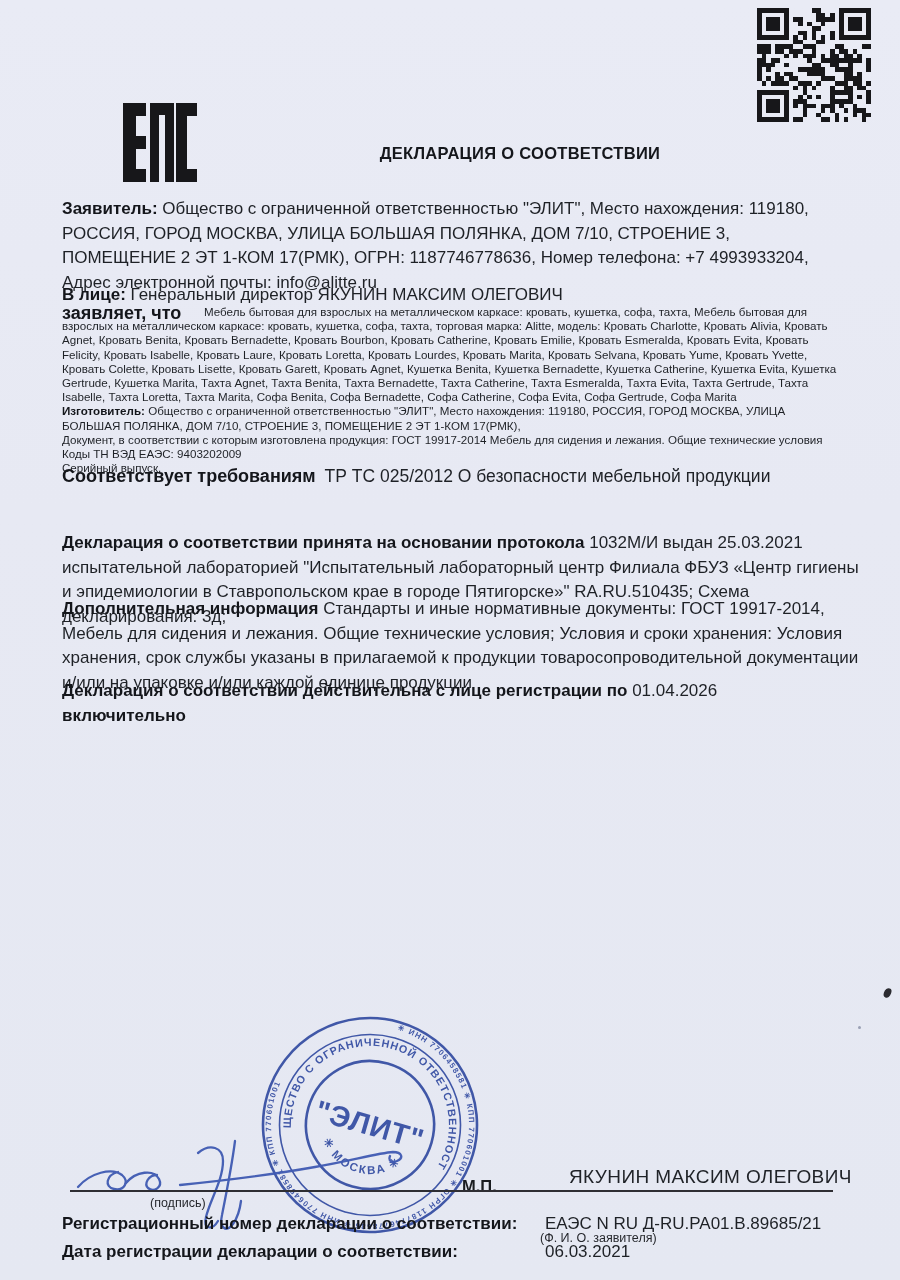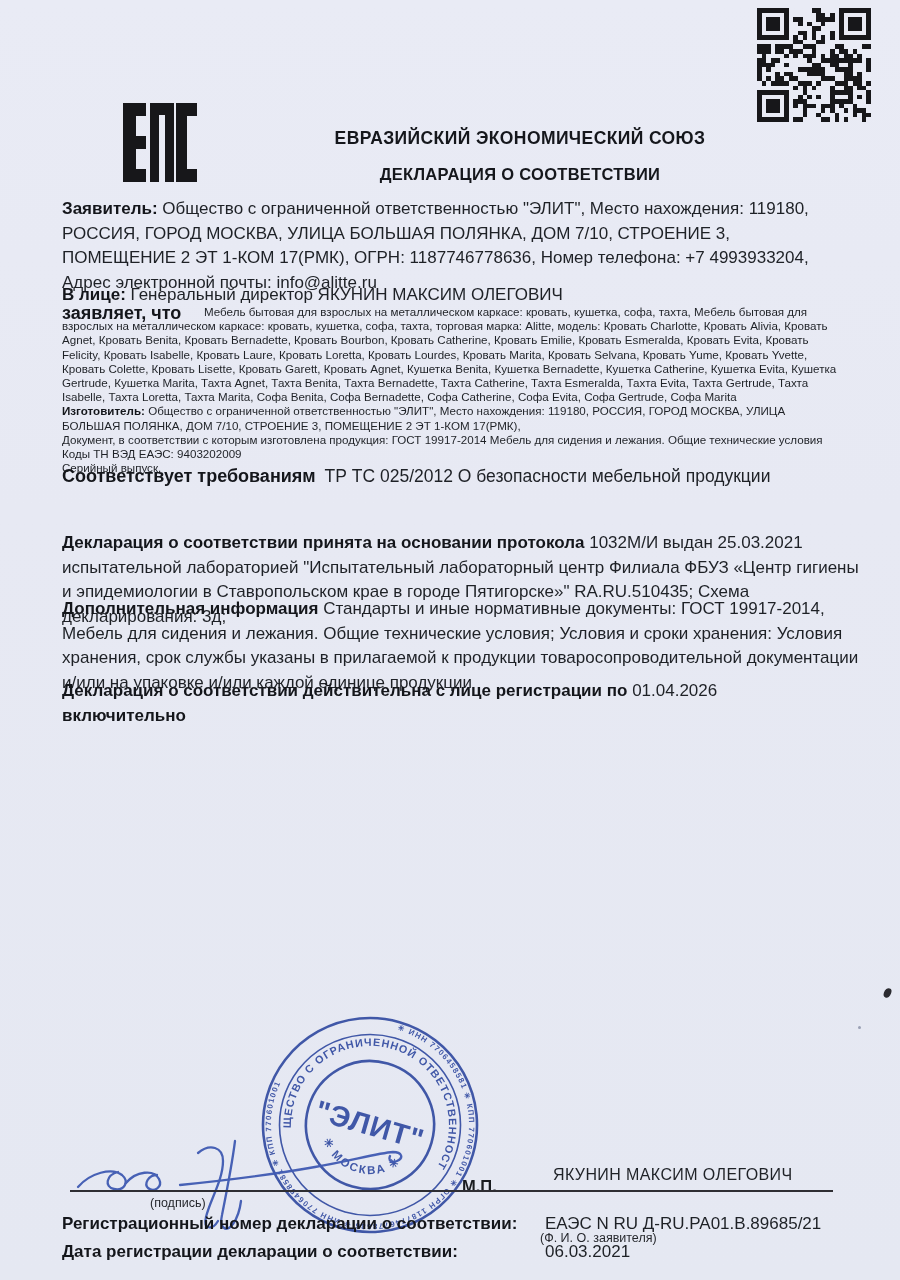--- a/index.html
+++ b/index.html
@@ -21,21 +21,21 @@
   .smallwrap p{margin:0;}
   .indent1{text-indent:142px;}
   .lbl-big{font-weight:bold;font-size:18px;color:#14161b;}
   .inline-val{font-size:17.5px;}
   
   .rule{height:2px;background:#2e2e33;}
   .cap{font-size:12.5px;color:#26282d;}
   .regrow-label{font-size:17px;font-weight:bold;color:#14161b;}
   .regrow-value{font-size:17px;}
   .mp{font-size:16.5px;font-weight:bold;color:#1a1c20;}
-  .name{font-size:16px;color:#1f2227;}
+  .name{font-size:19px;color:#1f2227;margin-left:16px;}
   .stamp{mix-blend-mode:multiply;opacity:.95;}
   .speck1{left:884px;top:988px;width:7px;height:10px;border-radius:60% 40% 55% 45%;
           background:#2b2b30;transform:rotate(18deg);}
   .speck2{left:858px;top:1026px;width:3px;height:3px;border-radius:50%;background:#9aa0b4;}
 </style>
 </head>
 <body>
 
 <div class="scan">
 
@@ -351,21 +351,20 @@
     <g fill="#17171a">
       <path d="M0 0 H23 V13 H13 V33 H23 V46 H13 V66 H23 V79 H0 Z"></path>
       <rect x="27" y="0" width="24" height="12"></rect>
       <rect x="27" y="0" width="9" height="79"></rect>
       <rect x="42" y="0" width="9" height="79"></rect>
       <path d="M53 0 H74 V13 H64 V66 H74 V79 H53 Z"></path>
     </g>
   </svg>
 
   <div class="abs hdr">
-    <div class="l1">ЕВРАЗИЙСКИЙ ЭКОНОМИЧЕСКИЙ СОЮЗ</div>
     <div class="l2">ДЕКЛАРАЦИЯ О СООТВЕТСТВИИ</div>
   </div>
 
   <p class="abs para" style="top:197px;margin:0;"><b>Заявитель:</b> <span>Общество с ограниченной ответственностью "ЭЛИТ", Место нахождения: 119180, РОССИЯ, ГОРОД МОСКВА, УЛИЦА БОЛЬШАЯ ПОЛЯНКА, ДОМ 7/10, СТРОЕНИЕ 3, ПОМЕЩЕНИЕ 2 ЭТ 1-КОМ 17(РМК), ОГРН: 1187746778636, Номер телефона: +7 4993933204, Адрес электронной почты: info@alitte.ru</span></p>
 
   <p class="abs para" style="top:283px;margin:0;"><b>В лице:</b> <span>Генеральный директор ЯКУНИН МАКСИМ ОЛЕГОВИЧ</span></p>
 
   <div class="abs lbl-big" style="left:62px;top:303px;">заявляет, что</div>
   <div class="abs small smallwrap">
     <p class="indent1">Мебель бытовая для взрослых на металлическом каркасе: кровать, кушетка, софа, тахта, Мебель бытовая для взрослых на металлическом каркасе: кровать, кушетка, софа, тахта, торговая марка: Alitte, модель: Кровать Charlotte, Кровать Alivia, Кровать Agnet, Кровать Benita, Кровать Bernadette, Кровать Bourbon, Кровать Catherine, Кровать Emilie, Кровать Esmeralda, Кровать Evita, Кровать Felicity, Кровать Isabelle, Кровать Laure, Кровать Loretta, Кровать Lourdes, Кровать Marita, Кровать Selvana, Кровать Yume, Кровать Yvette, Кровать Colette, Кровать Lisette, Кровать Garett, Кровать Agnet, Кушетка Benita, Кушетка Bernadette, Кушетка Catherine, Кушетка Evita, Кушетка Gertrude, Кушетка Marita, Тахта Agnet, Тахта Benita, Тахта Bernadette, Тахта Catherine, Тахта Esmeralda, Тахта Evita, Тахта Gertrude, Тахта Isabelle, Тахта Loretta, Тахта Marita, Софа Benita, Софа Bernadette, Софа Catherine, Софа Evita, Софа Gertrude, Софа Marita</p>

